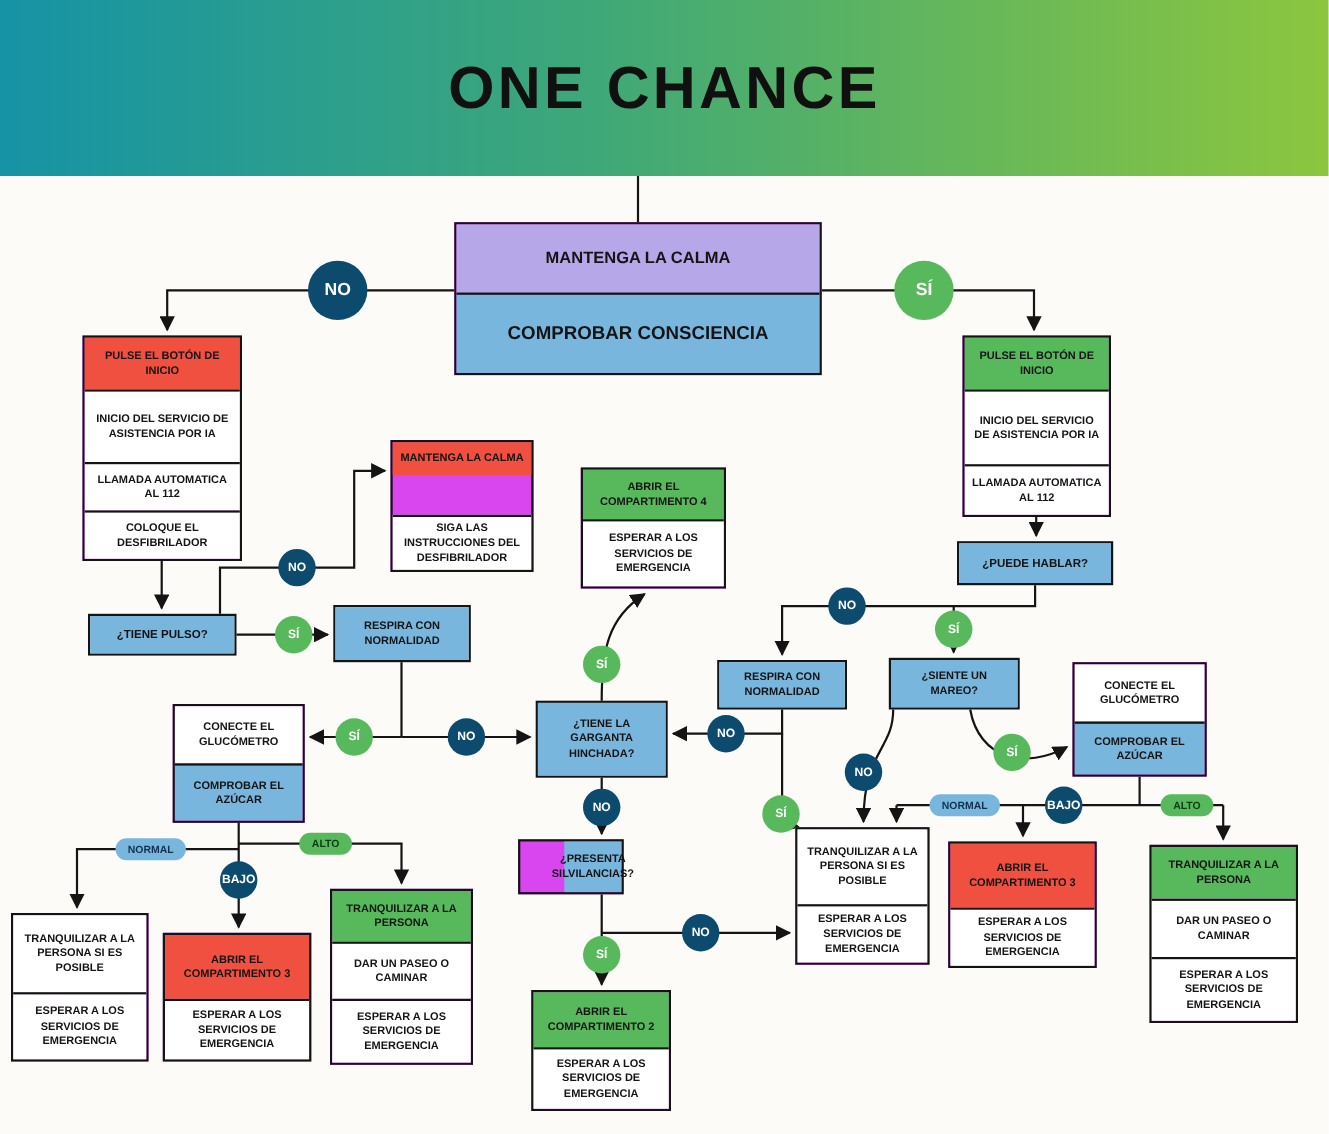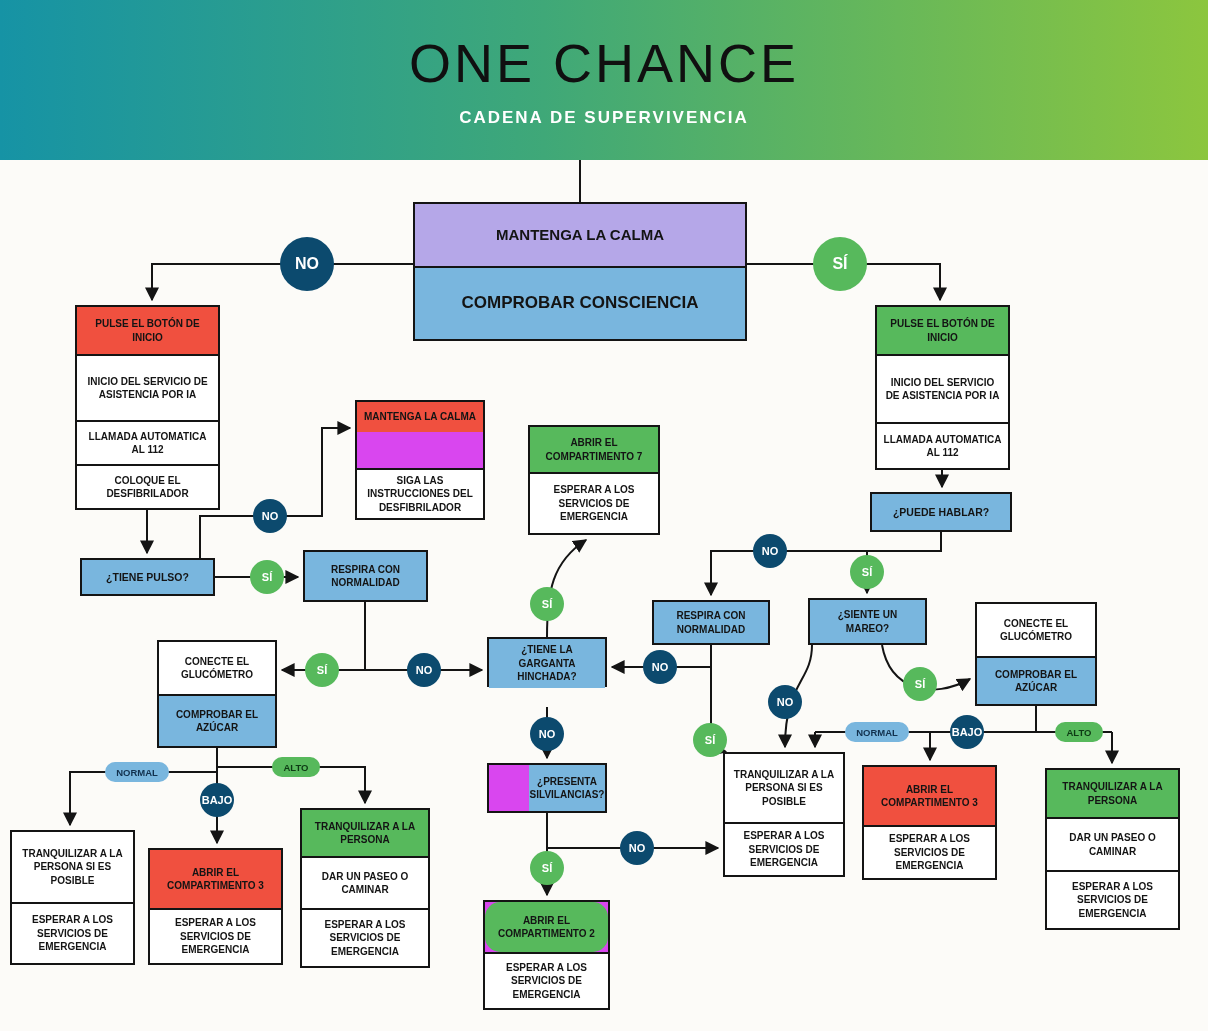--- a/index.html
+++ b/index.html
@@ -3,21 +3,21 @@
 <meta charset="utf-8">
 <style>
   * { margin:0; padding:0; box-sizing:border-box; }
   html,body { background:#ffffff; }
   body { font-family:"Liberation Sans", sans-serif; }
   .canvas { position:relative; width:1208px; height:1031px; background:#fcfbf8; overflow:hidden; }
 
   .banner { position:absolute; left:0; top:0; width:1208px; height:160px;
             background:linear-gradient(90deg,#1693A5 0%,#3FA878 45%,#8CC63E 100%);
             display:flex; flex-direction:column; align-items:center; justify-content:center; gap:14px; }
-  .title { font-size:54px; font-weight:400; color:#101010; letter-spacing:3px; }
+  .title { font-size:54px; font-weight:700; color:#101010; letter-spacing:3px; }
   .subtitle { font-size:17px; font-weight:bold; color:#ffffff; letter-spacing:2px; }
 
   svg.wires { position:absolute; left:0; top:0; width:1208px; height:1031px; }
 
   .box { position:absolute; border:2px solid #141414; background:#d946ef; display:flex; flex-direction:column;
          text-align:center; font-weight:bold; color:#141414; }
   .sec { display:flex; align-items:center; justify-content:center; padding:4px 6px; font-size:10px;
          line-height:1.35; border-top:2px solid #141414; background:#ffffff; }
   .sec:first-child { border-top:none; }
   .sec.red    { background:#F0503F; }
@@ -77,21 +77,20 @@
       <path d="M 1036 706 V 732"></path>
       <path d="M 815 732 H 1112"></path>
       <path d="M 815 732 V 747" marker-end="url(#arr)"></path>
       <path d="M 930 732 V 760" marker-end="url(#arr)"></path>
       <path d="M 1112 732 V 763" marker-end="url(#arr)"></path>
     </g>
   </svg>
 
   <div class="banner">
     <div class="title">ONE CHANCE</div>
-    <div class="subtitle">CADENA DE SUPERVIVENCIA</div>
   </div>
 
   <div class="box" style="left:413px;top:202px;width:334px;height:139px;">
     <div class="sec purple" style="height:62px;font-size:15px;">MANTENGA LA CALMA</div>
     <div class="sec blue" style="flex:1;font-size:17px;text-align:right;">COMPROBAR CONSCIENCIA</div>
   </div>
 
   <div class="box" style="left:75px;top:305px;width:145px;height:205px;">
     <div class="sec red" style="height:47px;">PULSE EL BOTÓN DE INICIO</div>
     <div class="sec" style="height:66px;">INICIO DEL SERVICIO DE ASISTENCIA POR IA</div>
@@ -129,34 +128,34 @@
     <div class="sec" style="flex:1;">ESPERAR A LOS SERVICIOS DE EMERGENCIA</div>
   </div>
 
   <div class="box" style="left:300px;top:808px;width:130px;height:160px;">
     <div class="sec green" style="height:46px;">TRANQUILIZAR A LA PERSONA</div>
     <div class="sec" style="height:52px;">DAR UN PASEO O CAMINAR</div>
     <div class="sec" style="flex:1;">ESPERAR A LOS SERVICIOS DE EMERGENCIA</div>
   </div>
 
   <div class="box" style="left:528px;top:425px;width:132px;height:110px;">
-    <div class="sec green" style="height:45px;">ABRIR EL COMPARTIMENTO 7</div>
-    <div class="sec" style="flex:1;">ESPERAR A LOS SERVICIOS DE EMERGENCIA</div>
-  </div>
-
-  <div class="box" style="left:487px;top:637px;width:120px;height:50px;">
+    <div class="sec green" style="height:45px;">ABRIR EL COMPARTIMENTO 4</div>
+    <div class="sec" style="flex:1;">ESPERAR A LOS SERVICIOS DE EMERGENCIA</div>
+  </div>
+
+  <div class="box" style="left:487px;top:637px;width:120px;height:70px;">
     <div class="sec blue" style="flex:1;">¿TIENE LA GARGANTA HINCHADA?</div>
   </div>
 
-  <div class="box" style="left:487px;top:763px;width:120px;height:50px;padding-left:40px;">
+  <div class="box" style="left:471px;top:763px;width:96px;height:50px;padding-left:40px;">
     <div class="sec blue" style="flex:1;">¿PRESENTA SILVILANCIAS?</div>
   </div>
 
   <div class="box" style="left:483px;top:900px;width:127px;height:110px;">
-    <div class="sec green" style="height:50px;border-radius:15px;">ABRIR EL COMPARTIMENTO 2</div>
+    <div class="sec green" style="height:50px;">ABRIR EL COMPARTIMENTO 2</div>
     <div class="sec" style="flex:1;">ESPERAR A LOS SERVICIOS DE EMERGENCIA</div>
   </div>
 
   <div class="box" style="left:875px;top:305px;width:135px;height:165px;">
     <div class="sec green" style="height:47px;">PULSE EL BOTÓN DE INICIO</div>
     <div class="sec" style="height:68px;">INICIO DEL SERVICIO DE ASISTENCIA POR IA</div>
     <div class="sec" style="flex:1;">
       <div><span>LLAMADA AUTOMATICA AL</span> <span class="u">112</span></div>
     </div>
   </div>

